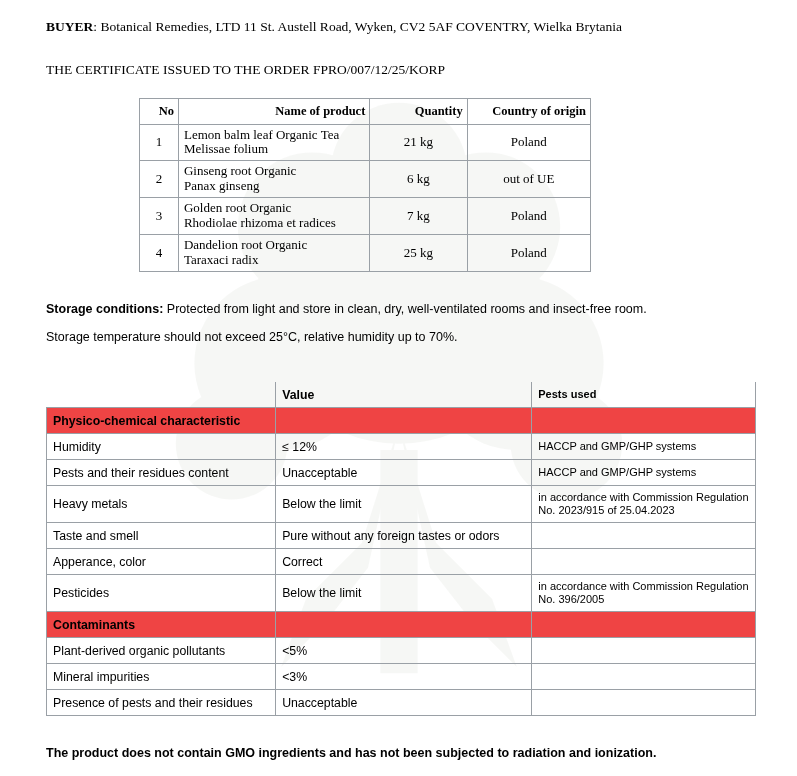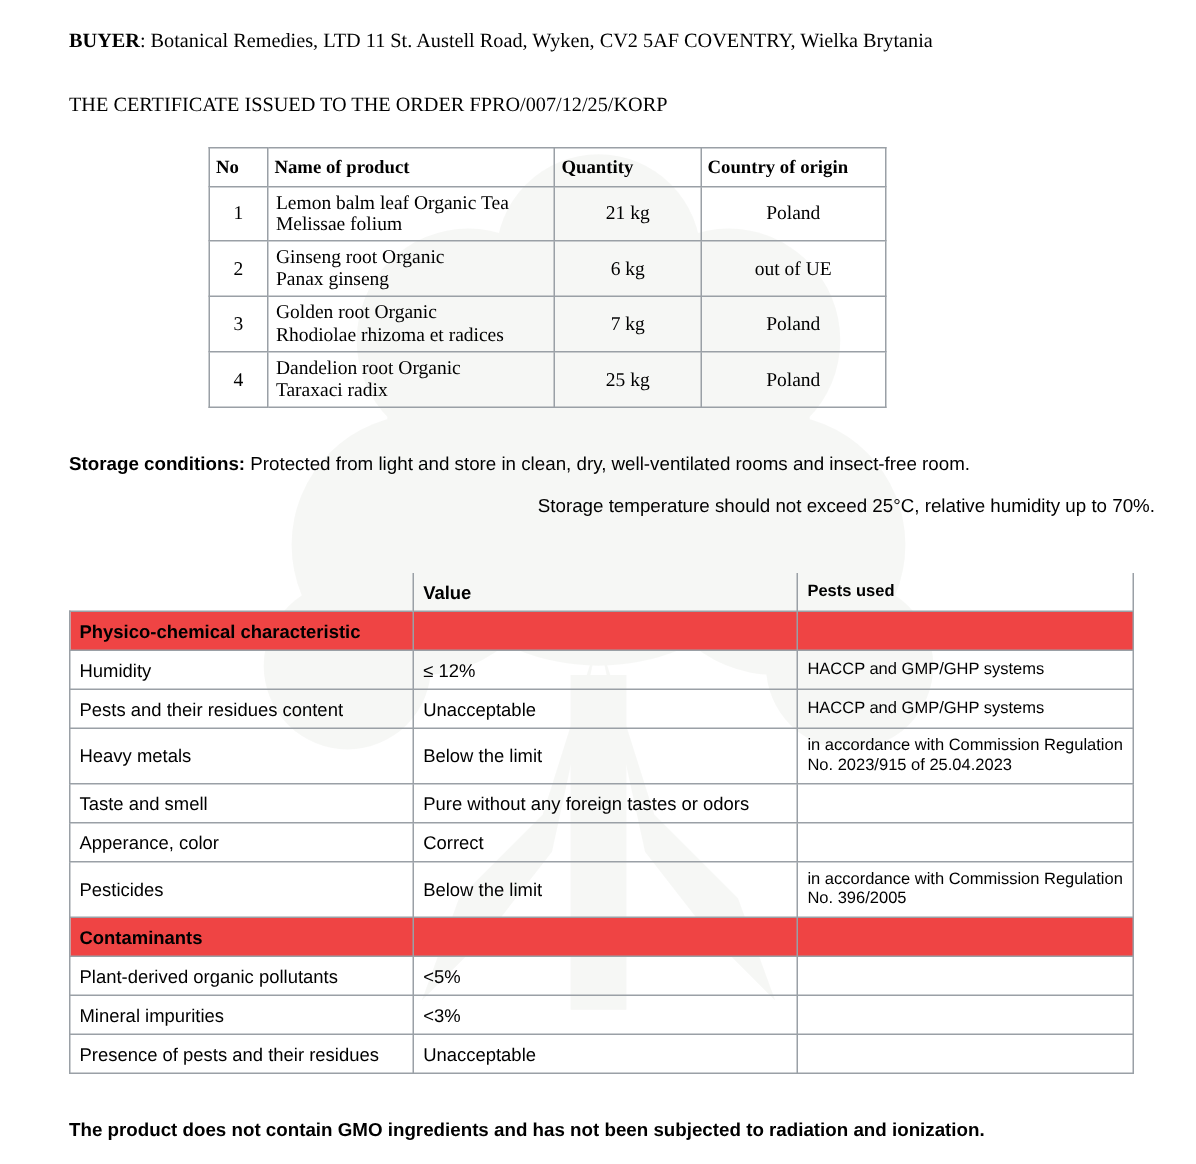--- a/index.html
+++ b/index.html
@@ -60,21 +60,21 @@
     font-family: "Liberation Serif", serif;
     font-size: 13px;
   }
   table.product th,
   table.product td {
     border: 1px solid #9aa0a6;
     padding: 3px 5px;
     vertical-align: middle;
   }
   table.product th {
-    text-align: left;
+    text-align: right;
     font-weight: bold;
     font-size: 12.5px;
     padding: 5px 4px;
   }
   td.no-col {
     text-align: center;
     width: 30px;
   }
   td.name-col {
     width: 198px;
@@ -100,21 +100,20 @@
     font-size: 12.5px;
   }
   .storage .line1 {
     margin-bottom: 14px;
   }
   .storage .line1 b {
     font-weight: bold;
   }
   .storage .line2 {
     font-size: 12.5px;
-    text-align: right;
   }
 
   
   .char-wrap {
     margin-top: 38px;
   }
   table.char {
     border-collapse: collapse;
     width: 710px;
     font-size: 12.3px;

